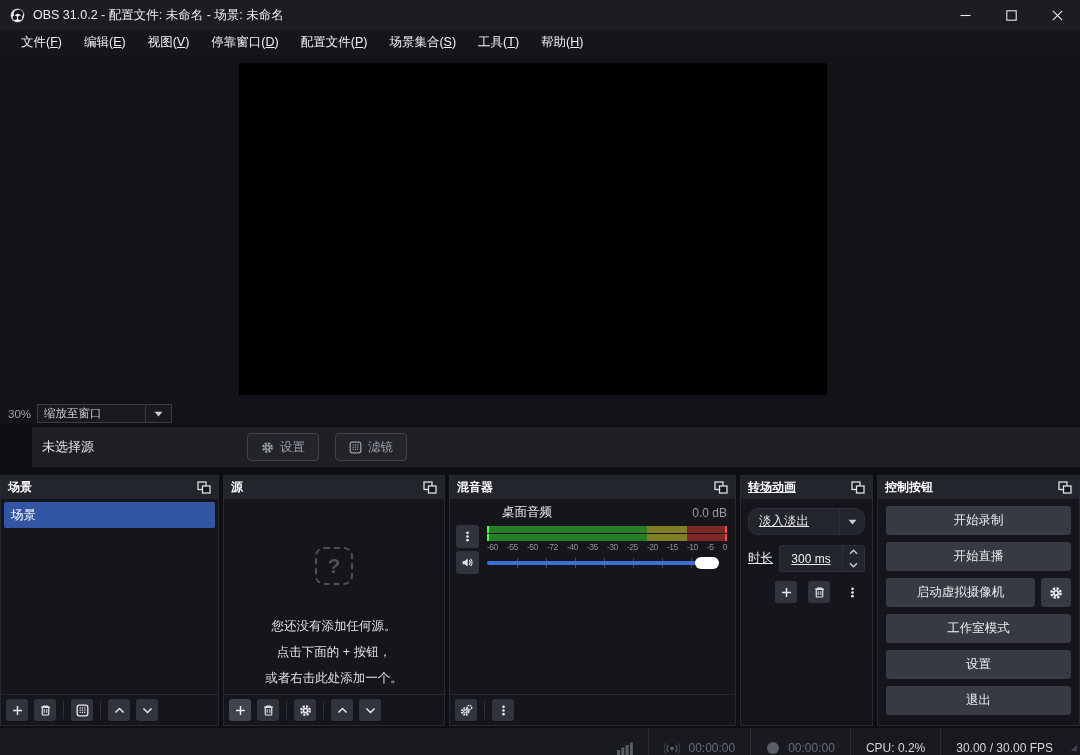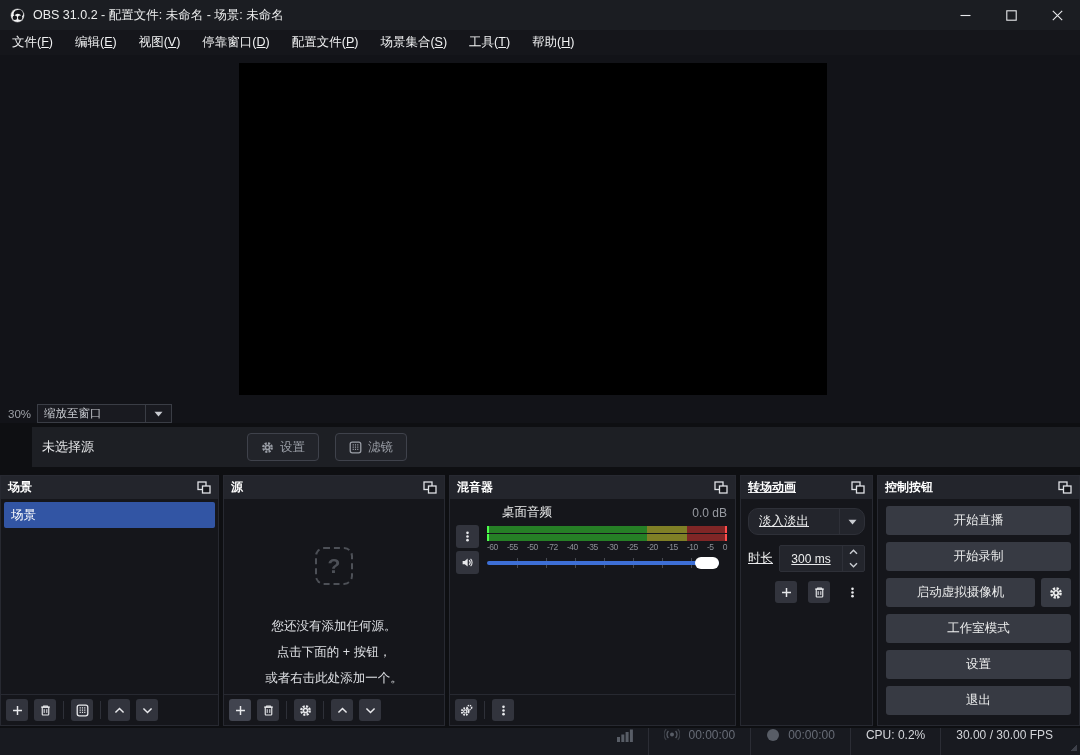--- a/index.html
+++ b/index.html
@@ -11,21 +11,21 @@
   
   .titlebar { position:absolute; left:0; top:0; width:1080px; height:30px; background:#1b1d22;
               display:flex; align-items:center; }
   .obs-logo { width:15px; height:15px; margin:0 8px 0 10px; }
   .title-text { font-size:12.5px; color:#eceded; }
   .win-btns { margin-left:auto; display:flex; height:30px; }
   .win-btn { width:46px; height:30px; display:flex; align-items:center; justify-content:center; color:#e8e9ec; }
 
   
   .menubar { position:absolute; left:0; top:30px; width:1080px; height:25px; background:#15161b;
-             display:flex; align-items:center; padding-left:2px; }
+             display:flex; align-items:center; padding-left:11px; }
   .menu-item { font-size:12.5px; color:#f0f1f2; padding:4px 10px; margin-right:2px; cursor:default; }
   .mnemonic { text-decoration:underline; }
 
   
   .preview { position:absolute; left:0; top:55px; width:1080px; height:349px; background:#121318; }
   .canvas { position:absolute; left:239px; top:8px; width:588px; height:332px; background:#000; }
   .zoomrow { position:absolute; left:0; top:404px; width:1080px; height:19px; background:#121318;
              display:flex; align-items:center; }
   .zoom-pct { font-size:11.5px; color:#9da0a6; margin:0 6px 0 8px; }
   .zoom-combo { width:135px; height:19px; border:1px solid #3a3d45; background:#191a20; display:flex;
@@ -118,21 +118,21 @@
   .ctl-body { padding:7px 8px; display:flex; flex-direction:column; gap:7px; }
   .ctl-row { display:flex; gap:6px; }
   .ctl-btn { flex:1; height:29px; background:#373a43; border-radius:3px; display:flex; align-items:center;
              justify-content:center; font-size:12.5px; color:#eceded; }
   .ctl-btn.square { flex:0 0 30px; }
   .ctl-btn svg { width:14px; height:14px; }
 
   
   .statusbar { position:absolute; left:0; top:728px; width:1080px; height:27px; background:#181a20;
                display:flex; align-items:center; justify-content:flex-end; }
-  .sb-item { height:27px; display:flex; align-items:flex-start; gap:8px; padding:0 15px;
+  .sb-item { height:27px; display:flex; align-items:flex-end; gap:8px; padding:0 15px;
              border-left:1px solid #2b2d35; font-size:12px; color:#676c76; }
   .sb-item.bright { color:#d4d6da; }
   .sb-item svg { color:#585d66; }
   .sb-grip { width:12px; height:27px; position:relative; }
   .sb-grip::after { content:""; position:absolute; right:3px; bottom:4px; width:6px; height:6px;
     background:linear-gradient(135deg, transparent 50%, #3d4049 50%); }
 </style>
 </head>
 <body>
 
@@ -460,24 +460,24 @@
     <div class="panel p-controls">
       <div class="panel-header">
         <span>控制按钮</span>
         <svg class="popup-icon" viewBox="0 0 14 13">
           <rect x="1" y="1" width="8" height="7.5" fill="none" stroke="currentColor" stroke-width="1.3"></rect>
           <rect x="5.5" y="5" width="7.5" height="7" fill="#15161b" stroke="currentColor" stroke-width="1.3"></rect>
         </svg>
       </div>
       <div class="panel-body ctl-body">
         <div class="ctl-row">
+            <div class="ctl-btn">开始录制</div>
+          </div>
+        <div class="ctl-row">
             <div class="ctl-btn">开始直播</div>
-          </div>
-        <div class="ctl-row">
-            <div class="ctl-btn">开始录制</div>
           </div>
         <div class="ctl-row">
           <div class="ctl-btn">启动虚拟摄像机</div>
           <div class="ctl-btn square">
             <svg viewBox="0 0 20 20">
                 <circle cx="10" cy="10" r="6.5" fill="none" stroke="currentColor" stroke-width="3.6" stroke-dasharray="3.2 1.9"></circle>
                 <circle cx="10" cy="10" r="3.2" fill="none" stroke="currentColor" stroke-width="2.4"></circle>
               </svg>
           </div>
         </div>

